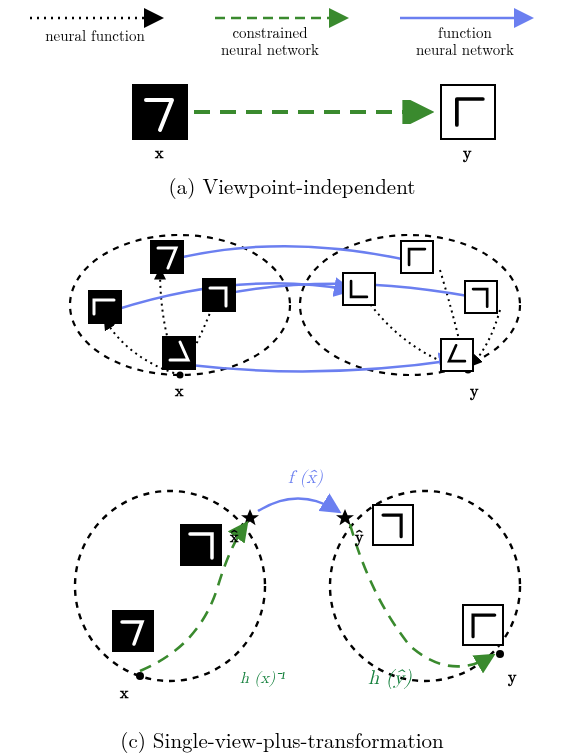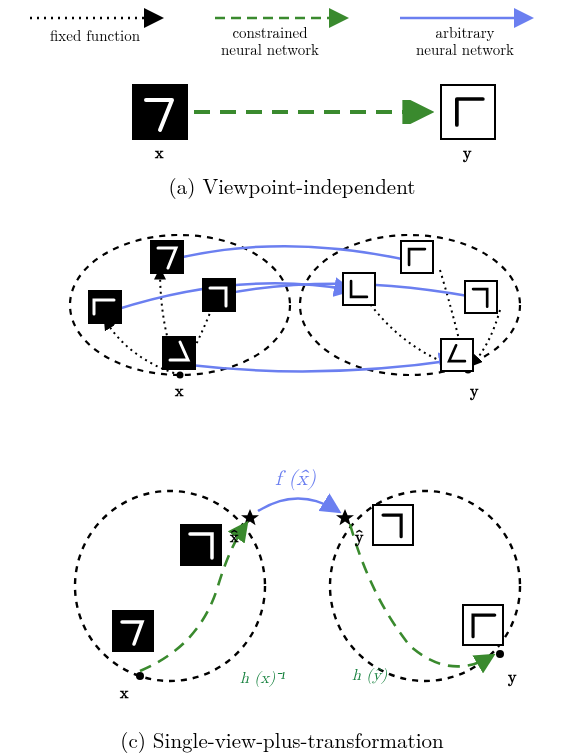--- a/index.html
+++ b/index.html
@@ -50,27 +50,27 @@
         <path d="M0,0 L10,5 L0,10 z" fill="#000"></path>
       </marker>
     </defs>
 
     <line x1="30" y1="18" x2="160" y2="18" stroke="#000" stroke-width="2.5" stroke-dasharray="2,5" marker-end="url(#arr-black)"></line>
 
     <line x1="215" y1="18" x2="345" y2="18" stroke="#3a8a2e" stroke-width="2.5" stroke-dasharray="10,6" marker-end="url(#arr-green)"></line>
 
     <line x1="400" y1="18" x2="530" y2="18" stroke="#6b7ff0" stroke-width="2.5" marker-end="url(#arr-blue)"></line>
   </svg>
-  <div class="abs legend-label" style="left:30px;top:24px;width:130px">fixed function</div>
+  <div class="abs legend-label" style="left:30px;top:24px;width:130px">neural function</div>
   <div class="abs legend-label" style="left:205px;top:24px;width:130px;line-height:1.1">
     <span>constrained</span><br>
     <span>neural network</span>
   </div>
   <div class="abs legend-label" style="left:400px;top:24px;width:130px;line-height:1.1">
-    <span>arbitrary</span><br>
+    <span>function</span><br>
     <span>neural network</span>
   </div>
 
   <div class="abs thumb thumb-black" style="left:132px;top:84px;width:56px;height:56px">
     <svg viewBox="0 0 56 56">
         <path d="M14 16 L40 16 L28 46" fill="none" stroke="#fff" stroke-width="4" stroke-linecap="round" stroke-linejoin="round"></path>
       </svg>
   </div>
 
   <div class="abs thumb thumb-white" style="left:440px;top:84px;width:56px;height:56px">
@@ -170,25 +170,25 @@
     <circle cx="100" cy="220" r="4" fill="#000"></circle>
     <circle cx="460" cy="198" r="4" fill="#000"></circle>
 
     <path d="M218 55 Q258 30 298 55" fill="none" stroke="#6b7ff0" stroke-width="2.6" marker-end="url(#arr-blue)"></path>
 
     <path d="M100 215 Q160 190 178 130 Q190 90 206 68" fill="none" stroke="#3a8a2e" stroke-width="2.6" stroke-dasharray="12,8" marker-end="url(#arr-green)"></path>
 
     <path d="M310 68 Q330 140 370 190 Q410 225 452 200" fill="none" stroke="#3a8a2e" stroke-width="2.6" stroke-dasharray="12,8" marker-end="url(#arr-green)"></path>
   </svg>
 
-  <div class="abs blue math-it" style="left:275px;top:466px;font-size:21px">f (x̂)</div>
+  <div class="abs blue math-it" style="left:288px;top:466px;font-size:18px">f (x̂)</div>
   <div class="abs var" style="left:230px;top:528px">x̂</div>
   <div class="abs var" style="left:355px;top:528px">ŷ</div>
   <div class="abs green math-it" style="left:240px;top:666px;font-size:16px">h (x)⁻¹</div>
-  <div class="abs green math-it" style="left:352px;top:666px;font-size:16px">h (ŷ)</div>
+  <div class="abs green math-it" style="left:368px;top:666px;font-size:20px">h (ŷ)</div>
 
   <div class="abs thumb thumb-black" style="left:180px;top:524px;width:42px;height:42px">
     <svg viewBox="0 0 42 42">
         <path d="M10 10 L32 10 L32 34" fill="none" stroke="#fff" stroke-width="3.5" stroke-linecap="round"></path>
       </svg>
   </div>
   <div class="abs thumb thumb-black" style="left:112px;top:610px;width:42px;height:42px">
     <svg viewBox="0 0 42 42">
         <path d="M10 12 L30 12 L22 34" fill="none" stroke="#fff" stroke-width="3.5" stroke-linecap="round"></path>
       </svg>

